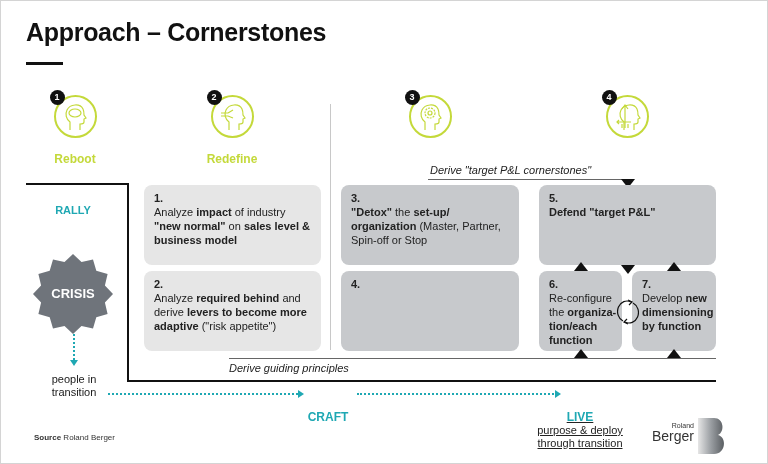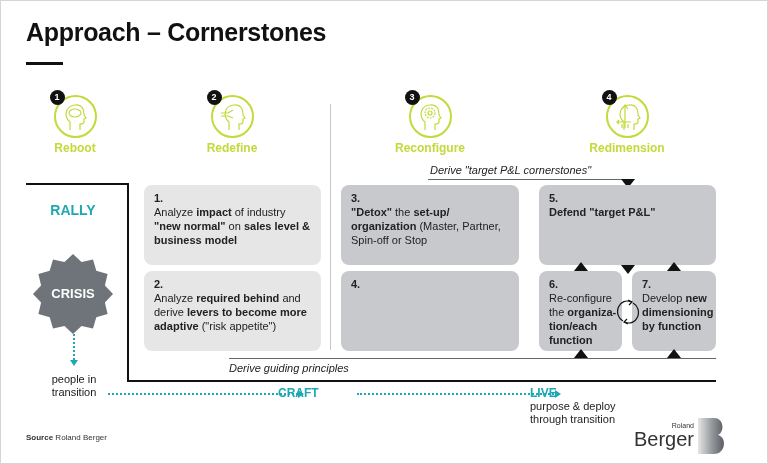--- a/index.html
+++ b/index.html
@@ -6,55 +6,55 @@
   body { width:768px; height:464px; position:relative; background:#fff; font-family:"Liberation Sans", sans-serif; color:#1a1a1a; overflow:hidden; }
   .frame { position:absolute; left:0; top:0; width:766px; height:462px; border:1px solid #d4d4d4; }
   .abs { position:absolute; }
   .title { left:26px; top:18px; font-size:25px; font-weight:bold; letter-spacing:-0.3px; color:#111; }
   .title-bar { left:26px; top:62px; width:37px; height:3px; background:#111; }
 
   .phase { position:absolute; width:120px; text-align:center; }
   .phase .ring { width:43px; height:43px; border:2px solid #c4d93a; border-radius:50%; margin:0 auto; position:relative; box-sizing:border-box; }
   .phase .ring svg { position:absolute; left:6px; top:5px; }
   .phase .num { position:absolute; left:-6px; top:-7px; width:15px; height:15px; background:#111; color:#fff; border-radius:50%; font-size:9px; font-weight:bold; line-height:15px; text-align:center; }
-  .phase .label { color:#c4d93a; font-weight:bold; font-size:12px; margin-top:3px; }
+  .phase .label { color:#c4d93a; font-weight:bold; font-size:12px; margin-top:14px; }
 
   .vdivider { left:330px; top:104px; width:1px; height:246px; background:#c8c8c8; }
 
   .box { position:absolute; border-radius:8px; font-size:11px; line-height:14px; padding:6px 10px; box-sizing:border-box; color:#222; }
   .box.light { background:#e6e6e6; }
   .box.dark { background:#c7c9cc; }
   .box b { font-weight:bold; }
   .box .n { font-weight:bold; display:block; }
 
   .blk { position:absolute; background:#111; }
   .gl { position:absolute; background:#666; }
   .note { position:absolute; font-style:italic; font-size:11px; color:#222; }
 
   .tri-down { position:absolute; width:0; height:0; border-left:7px solid transparent; border-right:7px solid transparent; border-top:9px solid #111; }
   .tri-up { position:absolute; width:0; height:0; border-left:7px solid transparent; border-right:7px solid transparent; border-bottom:9px solid #111; }
 
   .teal { color:#1fa8b3; font-weight:bold; }
   .side { position:absolute; text-align:center; font-size:11px; line-height:13px; }
-  .side .teal { font-size:14px; }
+  .side .teal { font-size:11px; }
 
   .dots-h { position:absolute; height:0; border-top:2px dotted #1fa8b3; }
   .dots-v { position:absolute; width:0; border-left:2px dotted #1fa8b3; }
   .arr-r { position:absolute; width:0; height:0; border-top:4px solid transparent; border-bottom:4px solid transparent; border-left:6px solid #1fa8b3; }
   .arr-d { position:absolute; width:0; height:0; border-left:4px solid transparent; border-right:4px solid transparent; border-top:6px solid #1fa8b3; }
 
-  .stage { position:absolute; font-size:11px; line-height:13px; color:#222; }
+  .stage { position:absolute; text-align:center; font-size:11px; line-height:13px; color:#222;margin-top:24px; }
   .stage .teal { font-size:12px; }
 
-  .source { left:26px; top:433px; font-size:8px; color:#333; }
+  .source { left:34px; top:433px; font-size:8px; color:#333; }
   .source b { font-weight:bold; }
 
   .logo { position:absolute; left:670px; top:418px; }
   .logo .roland { position:absolute; right:56px; top:4px; font-size:7px; color:#333; }
-  .logo .berger { position:absolute; right:56px; top:10px; font-size:20px; color:#333;text-align:center; }
+  .logo .berger { position:absolute; right:56px; top:10px; font-size:14px; color:#333;text-align:center; }
 </style>
 </head>
 <body>
 
 <div class="frame"></div>
 
 <div class="abs title">Approach – Cornerstones</div>
 <div class="abs title-bar"></div>
 
 <div class="phase" style="left:15px; top:95px;">
@@ -81,32 +81,30 @@
 
 <div class="phase" style="left:370px; top:95px;">
   <div class="ring">
     <span class="num">3</span>
     <svg width="28" height="30" viewBox="0 0 28 30">
       <path d="M8 28 V20 C4 17 3 12 5 8 C8 2 18 1 21 7 C22 9 22 11 22 13 L24 16 L22 17 V20 C22 22 20 22 18 22 V28" fill="none" stroke="#c4d93a" stroke-width="1.2"></path>
       <circle cx="13" cy="11" r="5" fill="none" stroke="#c4d93a" stroke-width="1.2" stroke-dasharray="2 1"></circle>
       <circle cx="13" cy="11" r="2" fill="none" stroke="#c4d93a" stroke-width="1.2"></circle>
     </svg>
   </div>
-  <div class="label">Reconfigure</div>
 </div>
 
 <div class="phase" style="left:567px; top:95px;">
   <div class="ring">
     <span class="num">4</span>
     <svg width="28" height="30" viewBox="0 0 28 30">
       <path d="M10 28 V20 C6 17 5 12 7 8 C10 2 20 1 23 7 C24 9 24 11 24 13 L26 16 L24 17 V20 C24 22 22 22 20 22 V28" fill="none" stroke="#c4d93a" stroke-width="1.2"></path>
       <path d="M11 26 V4 M8 7 L11 3 L14 7 M3 20 H17 M5 18 L3 20 L5 22 M8 22 V26 M14 22 V26" fill="none" stroke="#c4d93a" stroke-width="1.2"></path>
     </svg>
   </div>
-  <div class="label">Redimension</div>
 </div>
 
 <div class="abs vdivider"></div>
 
 <div class="note" style="left:430px; top:164px;">Derive "target P&amp;L cornerstones"</div>
 <div class="gl" style="left:428px; top:179px; width:200px; height:1px;"></div>
 <div class="tri-down" style="left:621px; top:179px;"></div>
 
 <div class="blk" style="left:26px; top:183px; width:103px; height:2px;"></div>
 <div class="blk" style="left:127px; top:183px; width:2px; height:199px;"></div>
@@ -152,21 +150,21 @@
 </div>
 
 <div class="dots-h" style="left:108px; top:393px; width:190px;"></div>
 <div class="arr-r" style="left:298px; top:390px;"></div>
 <div class="dots-h" style="left:357px; top:393px; width:200px;"></div>
 <div class="arr-r" style="left:555px; top:390px;"></div>
 
 <div class="stage" style="left:278px; top:387px; width:100px;">
   <div class="teal">CRAFT</div>
 </div>
-<div class="stage" style="left:530px; top:387px; width:100px;">
+<div class="stage" style="left:530px; top:387px; width:100px;text-decoration:underline;">
   <div class="teal">LIVE</div>
   <div>purpose &amp; deploy through transition</div>
 </div>
 
 <div class="abs source"><b>Source</b> <span>Roland Berger</span></div>
 
 <div class="logo" style="width:80px; height:36px;">
   <span class="roland">Roland</span>
   <span class="berger">Berger</span>
   <svg style="position:absolute; right:22px; top:0;" width="30" height="36" viewBox="0 0 30 36">

